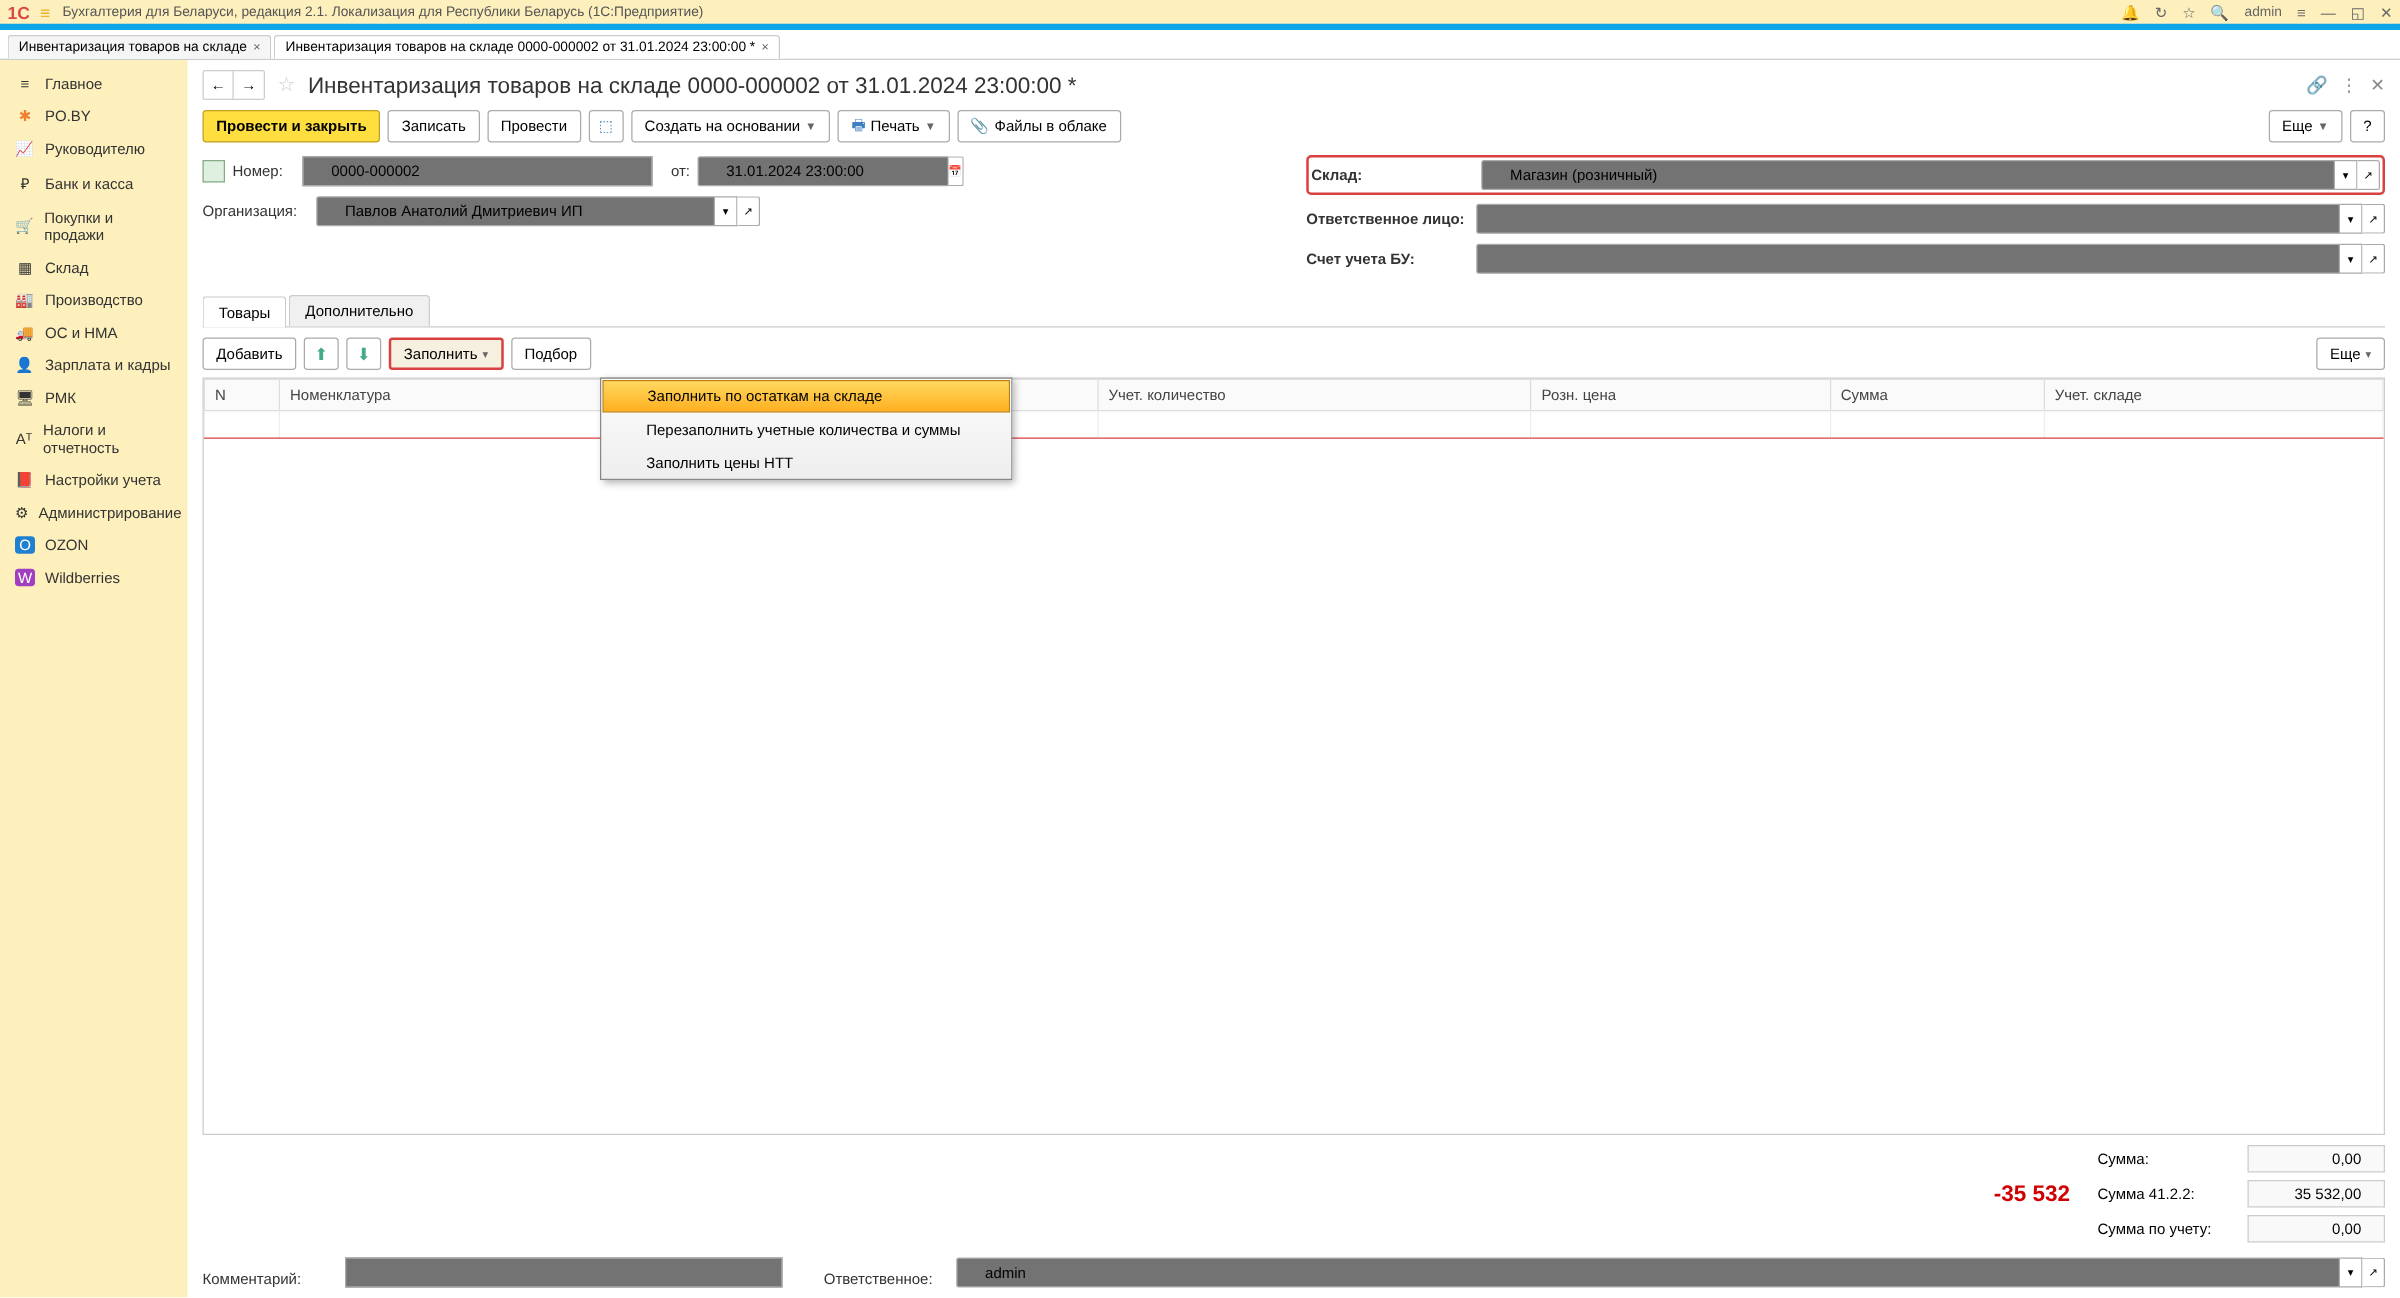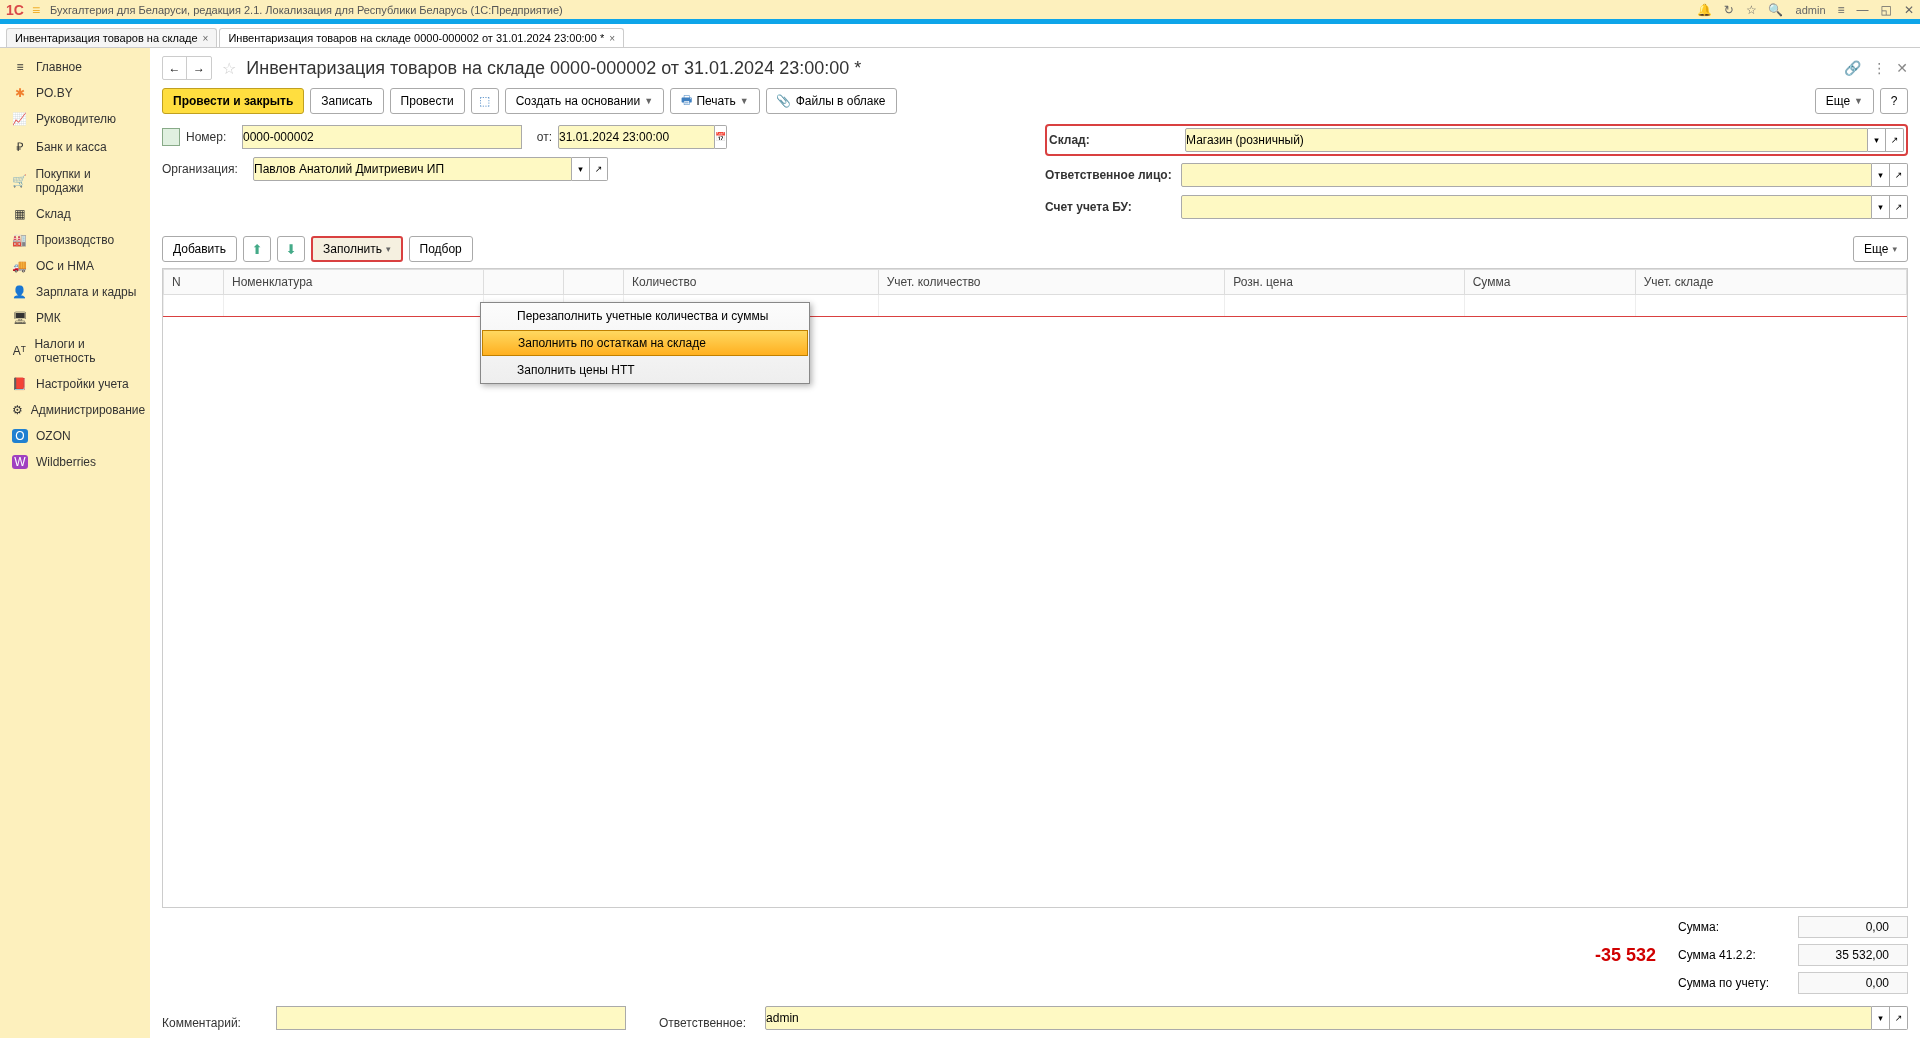--- a/index.html
+++ b/index.html
@@ -45,21 +45,21 @@
 .btn .caret { font-size: 9px; color: #666; }
 .toolbar-spacer { flex: 1; }
 
 
 .form-area { display: flex; gap: 20px; margin-bottom: 10px; }
 .form-col { flex: 1; }
 .form-row { display: flex; align-items: center; margin-bottom: 6px; gap: 6px; min-height: 26px; }
 .form-label { width: 85px; font-size: 12px; color: #333; }
 .form-label-w { width: 130px; font-weight: bold; }
 .doc-icon { width: 18px; height: 18px; background: #e0f0e0; border: 1px solid #8a8; display: inline-block; }
-.input { border: 1px solid #aaa; padding: 3px 0; font-size: 12px; height: 24px; background: #fef9c3; }
+.input { border: 1px solid #aaa; padding: 3px 22px; font-size: 12px; height: 24px; background: #737373; }
 .input-sel { display: flex; }
 .input-sel .input { flex: 1; border-radius: 2px 0 0 2px; }
 .sel-btn { width: 18px; height: 24px; border: 1px solid #aaa; border-left: none; background: #fff; display: flex; align-items: center; justify-content: center; font-size: 9px; cursor: pointer; }
 .sel-btn:last-child { border-radius: 0 2px 2px 0; }
 .highlight-red-box { border: 2px solid #d94040 !important; border-radius: 4px; padding: 2px; }
 
 
 .subtabs { display: flex; border-bottom: 1px solid #ccc; margin-bottom: 8px; }
 .subtab { padding: 5px 12px; border: 1px solid #ccc; border-bottom: none; font-size: 12px; background: #f0f0f0; cursor: pointer; border-radius: 3px 3px 0 0; margin-right: 2px; }
 .subtab.active { background: #fff; position: relative; top: 1px; }
@@ -275,20 +275,24 @@
           <span class="form-label form-label-w">Счет учета БУ:</span>
           <div class="input-sel" style="flex:1">
             <input class="input" value="" style="">
             <div class="sel-btn">▾</div>
             <div class="sel-btn">↗</div>
           </div>
         </div>
       </div>
     </div>
 
+    <div class="subtabs">
+      <div class="subtab active">Товары</div>
+      <div class="subtab">Дополнительно</div>
+    </div>
 
     <div class="table-toolbar">
       <button class="btn">Добавить</button>
       <button class="arrow-btn">⬆</button>
       <button class="arrow-btn">⬇</button>
       <button class="btn btn-fill-highlighted">
           <span>Заполнить</span> 
           <span class="caret">▾</span>
         </button>
       <button class="btn">Подбор</button>
@@ -353,19 +357,19 @@
       <input class="input" style="flex: 1 1 0%; max-width: 350px;" value="">
       <span class="form-label" style="width:auto;margin-left:14px">Ответственное:</span>
       <div class="input-sel" style="flex:1">
         <input class="input" value="admin" style="">
         <div class="sel-btn">▾</div>
         <div class="sel-btn">↗</div>
       </div>
     </div>
 
     <div class="dropdown-menu">
+      <div class="dropdown-item highlighted">Заполнить по остаткам на складе</div>
       <div class="dropdown-item">Перезаполнить учетные количества и суммы</div>
-      <div class="dropdown-item highlighted">Заполнить по остаткам на складе</div>
       <div class="dropdown-item">Заполнить цены НТТ</div>
     </div>
 
   </div>
 </div>
 
 </body></html>

